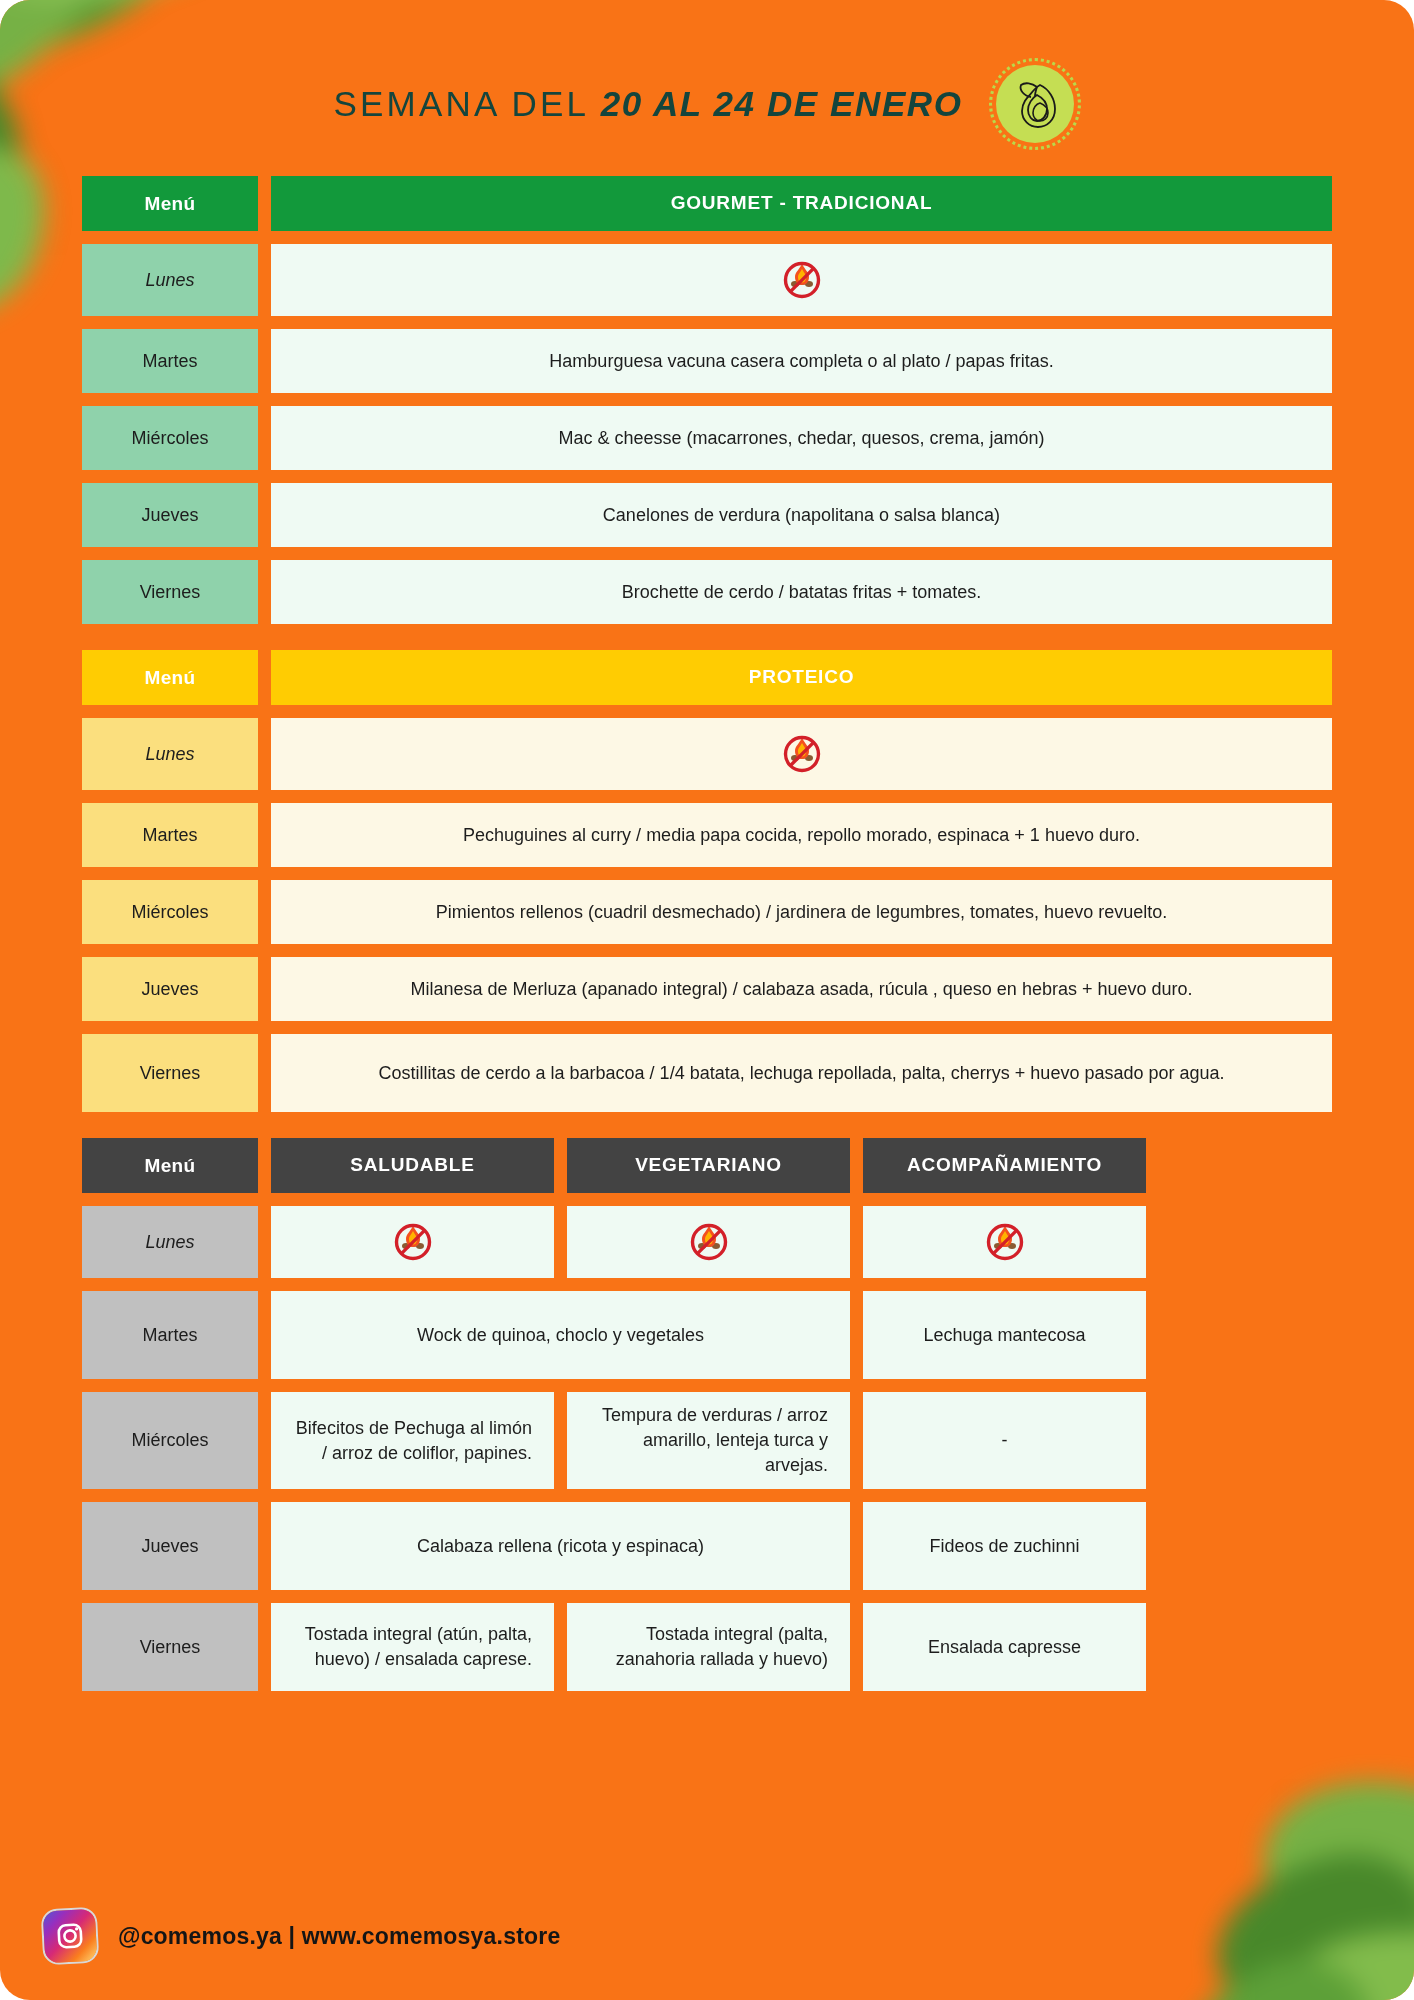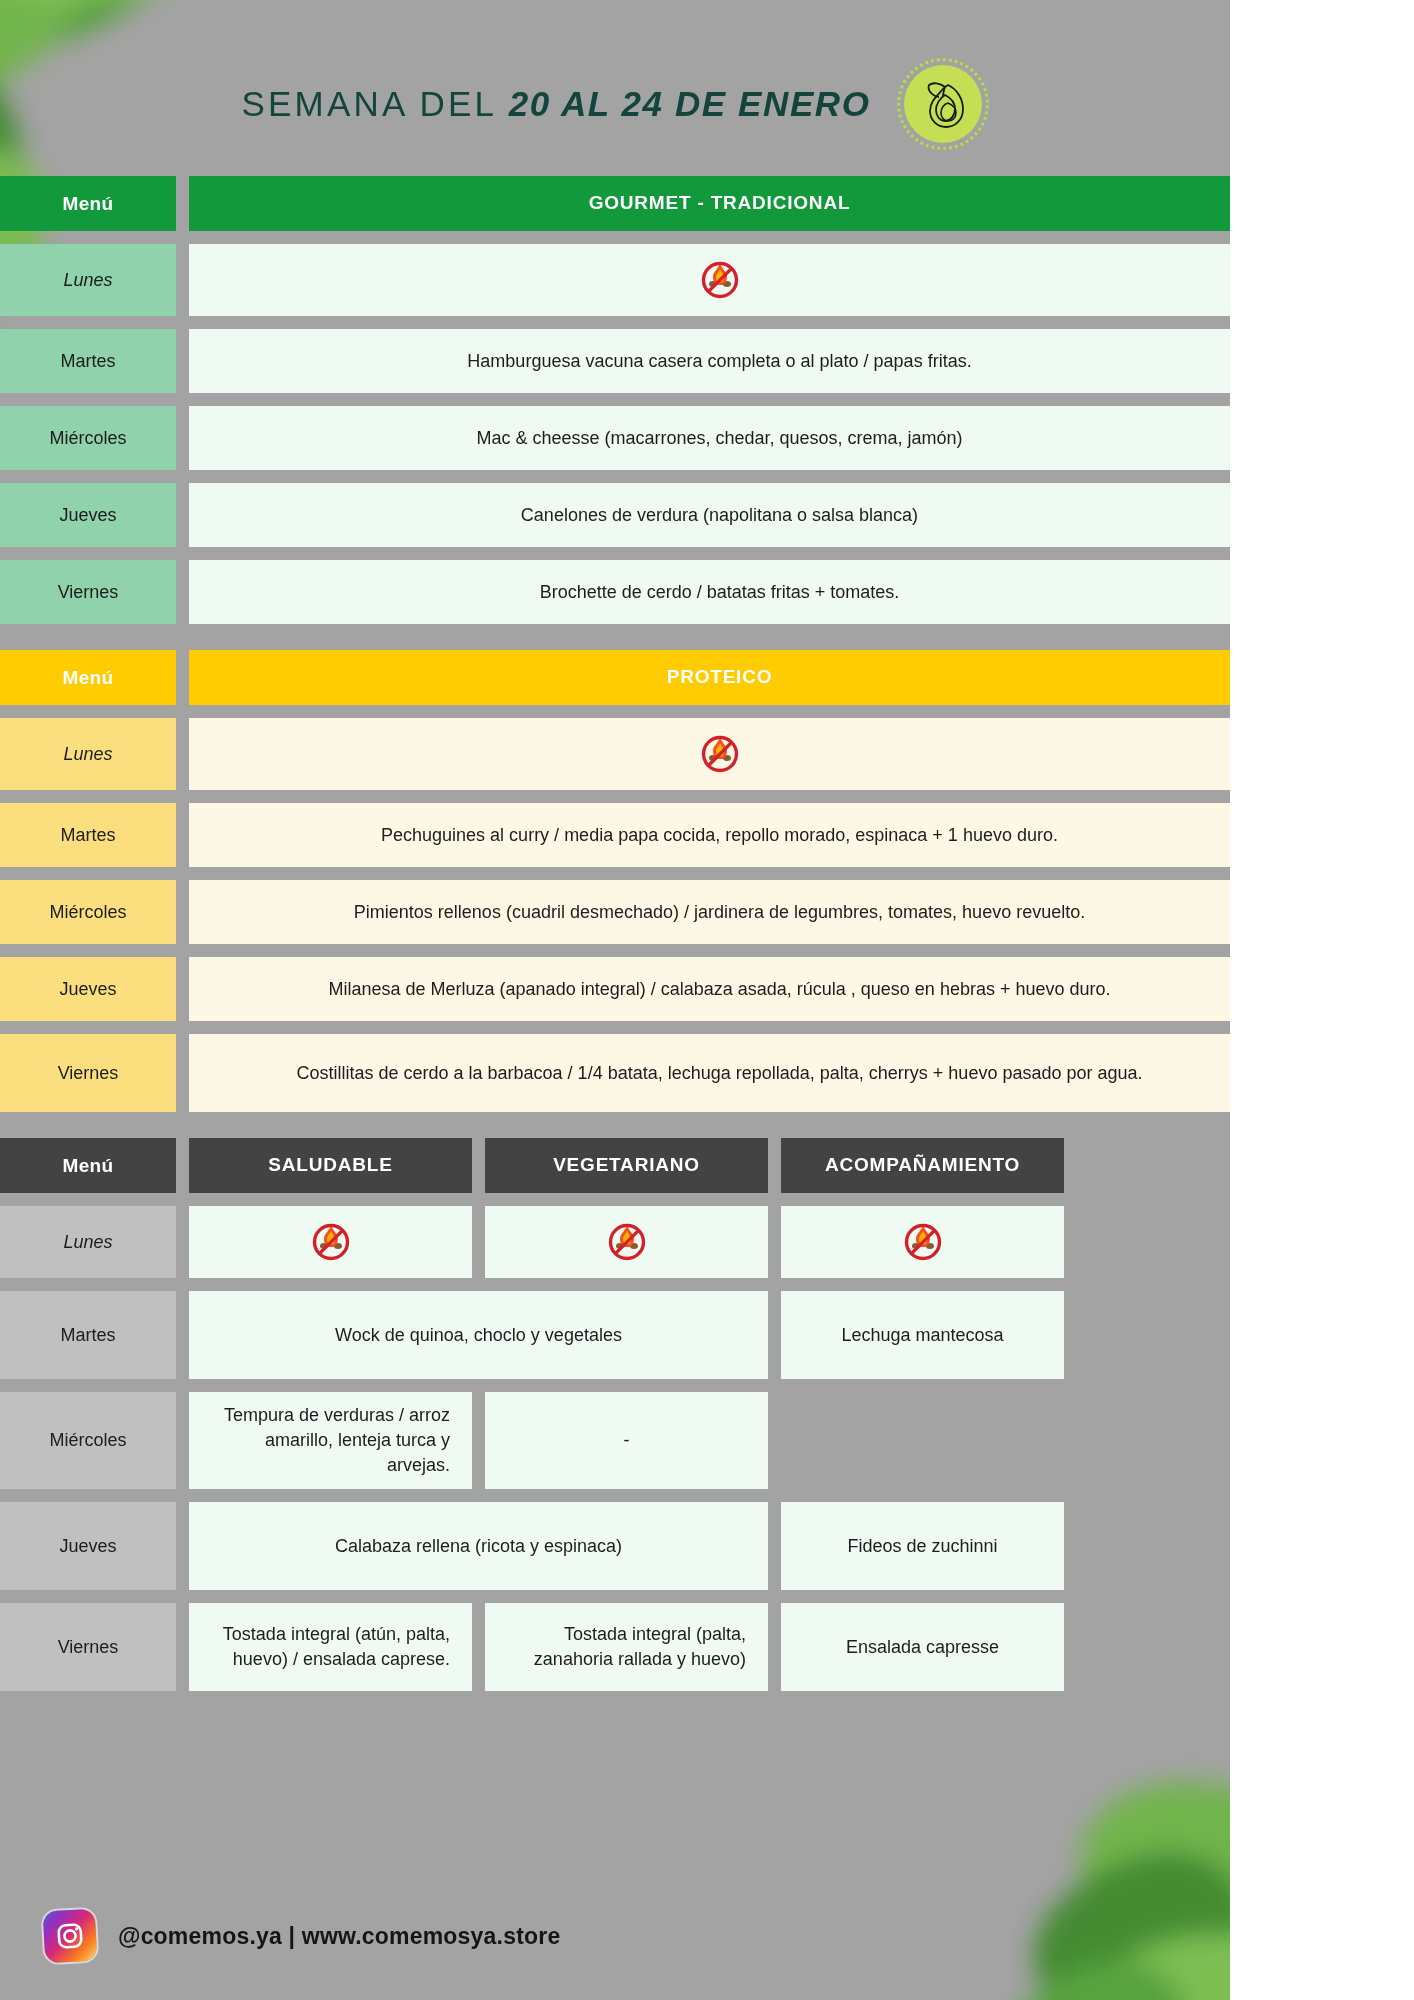--- a/index.html
+++ b/index.html
@@ -8,24 +8,25 @@
   html, body {
     width: 1414px;
     height: 2000px;
     background: #ffffff;
     font-family: "Liberation Sans", sans-serif;
     overflow: hidden;
   }
 
   #page {
     position: relative;
-    width: 1230px;
+    width: 1414px;
     height: 2000px;
-    background: #a3a3a3;
+    background: #f97316;
     overflow: hidden;
+    border-radius: 30px;
   }
 
   
   .leaf-deco { position: absolute; pointer-events: none; z-index: 0; }
 
   .leaf-tl {
     top: -110px; left: -130px;
     width: 430px; height: 420px;
     filter: blur(13px);
     opacity: .95;
@@ -368,20 +369,21 @@
     </div>
 
     <div class="row h-88">
       <div class="cell-day d-day">Martes</div>
       <div class="cell-body d-body col3-wide">Wock de quinoa, choclo y vegetales</div>
       <div class="cell-body d-body col3">Lechuga mantecosa</div>
     </div>
 
     <div class="row h-97">
       <div class="cell-day d-day">Miércoles</div>
+      <div class="cell-body d-body col3">Bifecitos de Pechuga al limón / arroz de coliflor, papines.</div>
       <div class="cell-body d-body col3">Tempura de verduras / arroz amarillo, lenteja turca y arvejas.</div>
       <div class="cell-body d-body col3">-</div>
     </div>
 
     <div class="row h-88">
       <div class="cell-day d-day">Jueves</div>
       <div class="cell-body d-body col3-wide">Calabaza rellena (ricota y espinaca)</div>
       <div class="cell-body d-body col3">Fideos de zuchinni</div>
     </div>
 

